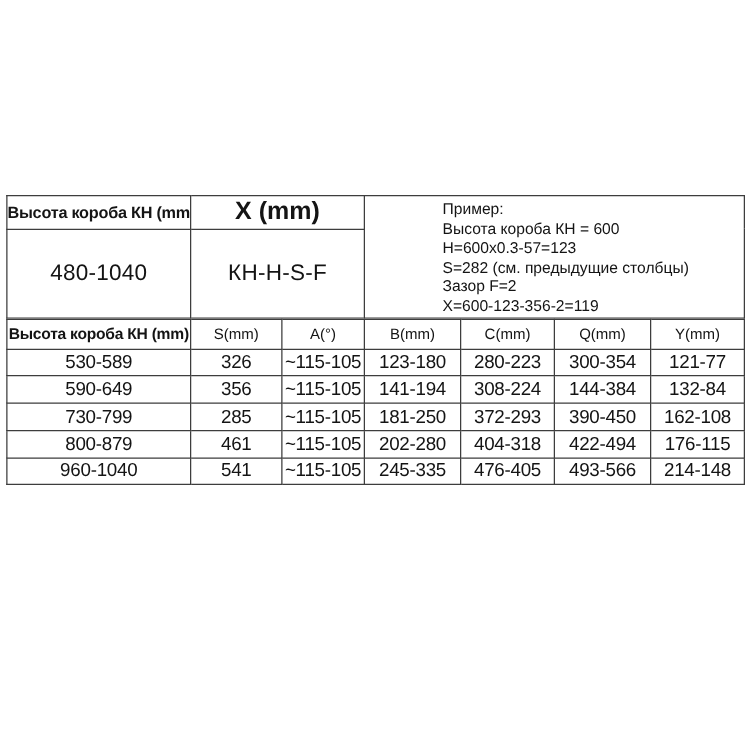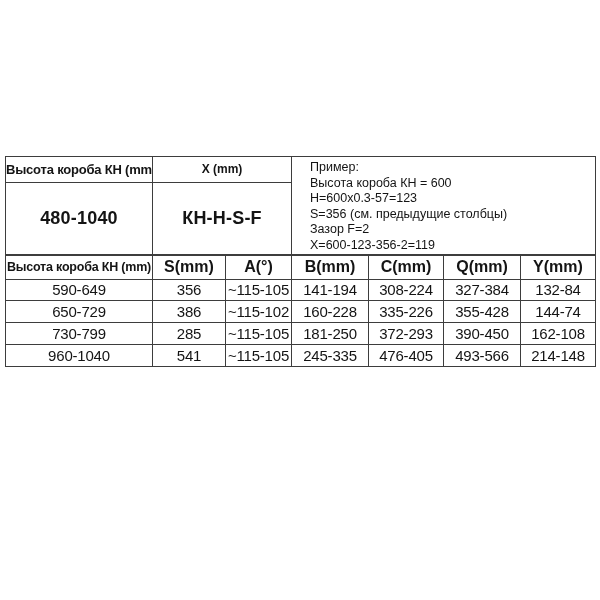--- a/index.html
+++ b/index.html
@@ -41,43 +41,44 @@
     color:var(--text);
   }
   
   .top tr.hdr{height:23px;}
   .top tr.val{height:64px;}
   .top th{
     font-weight:bold;
     font-size:13px;
     letter-spacing:-0.2px;
   }
-  .top th.xcol{font-size:12px;letter-spacing:0;}
+  .top th.xcol{font-size:20px;letter-spacing:0;}
   .top td.big{
     font-size:18px;
-    font-weight:bold;
+    font-weight:normal;
     letter-spacing:0.2px;
   }
   .top td.example{
     vertical-align:top;
     text-align:left;
     padding:3px 4px 0 18px;
     white-space:normal;
   }
   .example .exline{
     font-size:12.5px;
     line-height:15.6px;
     letter-spacing:0;
+    margin-left:44px;
   }
   
   .spec thead tr{height:24px;}
   .spec tbody tr{height:21.75px;}
   .spec th{
-    font-weight:bold;
-    font-size:16px;
+    font-weight:normal;
+    font-size:12px;
   }
   .spec th.first{
     font-weight:bold;
     font-size:12.5px;
     letter-spacing:-0.2px;
   }
   .spec td{
     font-size:15px;
     letter-spacing:-0.2px;
   }
@@ -95,21 +96,21 @@
         <col style="width:304px">
       </colgroup>
       <tbody>
           <tr class="hdr">
         <th>Высота короба КН (mm)</th>
         <th class="xcol">X (mm)</th>
         <td class="example" rowspan="2">
           <div class="exline">Пример:</div>
           <div class="exline">Высота короба КН = 600</div>
           <div class="exline">H=600x0.3-57=123</div>
-          <div class="exline">S=356 (см. предыдущие столбцы)</div>
+          <div class="exline">S=282 (см. предыдущие столбцы)</div>
           <div class="exline">Зазор F=2</div>
           <div class="exline">X=600-123-356-2=119</div>
         </td>
       </tr>
       <tr class="val">
         <td class="big">480-1040</td>
         <td class="big">КН-H-S-F</td>
       </tr>
     </tbody>
       </table>
@@ -130,45 +131,54 @@
             <th>S(mm)</th>
             <th>A(°)</th>
             <th>B(mm)</th>
             <th>C(mm)</th>
             <th>Q(mm)</th>
             <th>Y(mm)</th>
           </tr>
       </thead>
       <tbody id="spec-body">
           <tr>
+            <td>530-589</td>
+            <td>326</td>
+            <td>~115-105</td>
+            <td>123-180</td>
+            <td>280-223</td>
+            <td>300-354</td>
+            <td>121-77</td>
+          </tr>
+          <tr>
             <td>590-649</td>
             <td>356</td>
             <td>~115-105</td>
             <td>141-194</td>
             <td>308-224</td>
-            <td>327-384</td>
+            <td>144-384</td>
             <td>132-84</td>
-          </tr>
-          <tr>
-            <td>650-729</td>
-            <td>386</td>
-            <td>~115-102</td>
-            <td>160-228</td>
-            <td>335-226</td>
-            <td>355-428</td>
-            <td>144-74</td>
           </tr>
           <tr>
             <td>730-799</td>
             <td>285</td>
             <td>~115-105</td>
             <td>181-250</td>
             <td>372-293</td>
             <td>390-450</td>
             <td>162-108</td>
+          </tr>
+          <tr>
+            <td>800-879</td>
+            <td>461</td>
+            <td>~115-105</td>
+            <td>202-280</td>
+            <td>404-318</td>
+            <td>422-494</td>
+            <td>176-115</td>
           </tr>
           <tr>
             <td>960-1040</td>
             <td>541</td>
             <td>~115-105</td>
             <td>245-335</td>
             <td>476-405</td>
             <td>493-566</td>
             <td>214-148</td>
           </tr>

